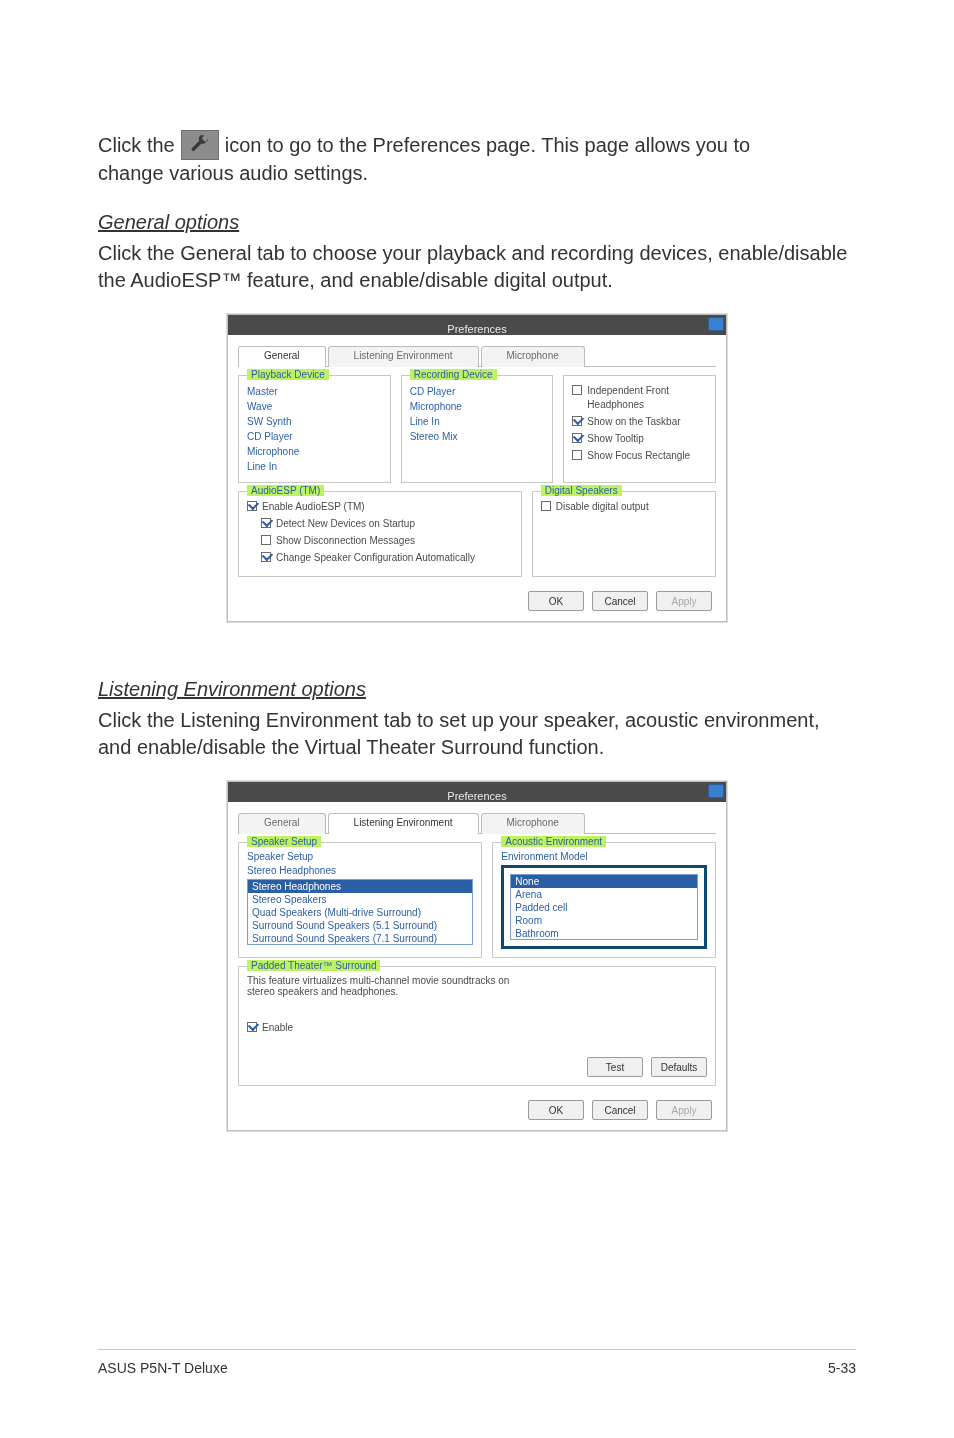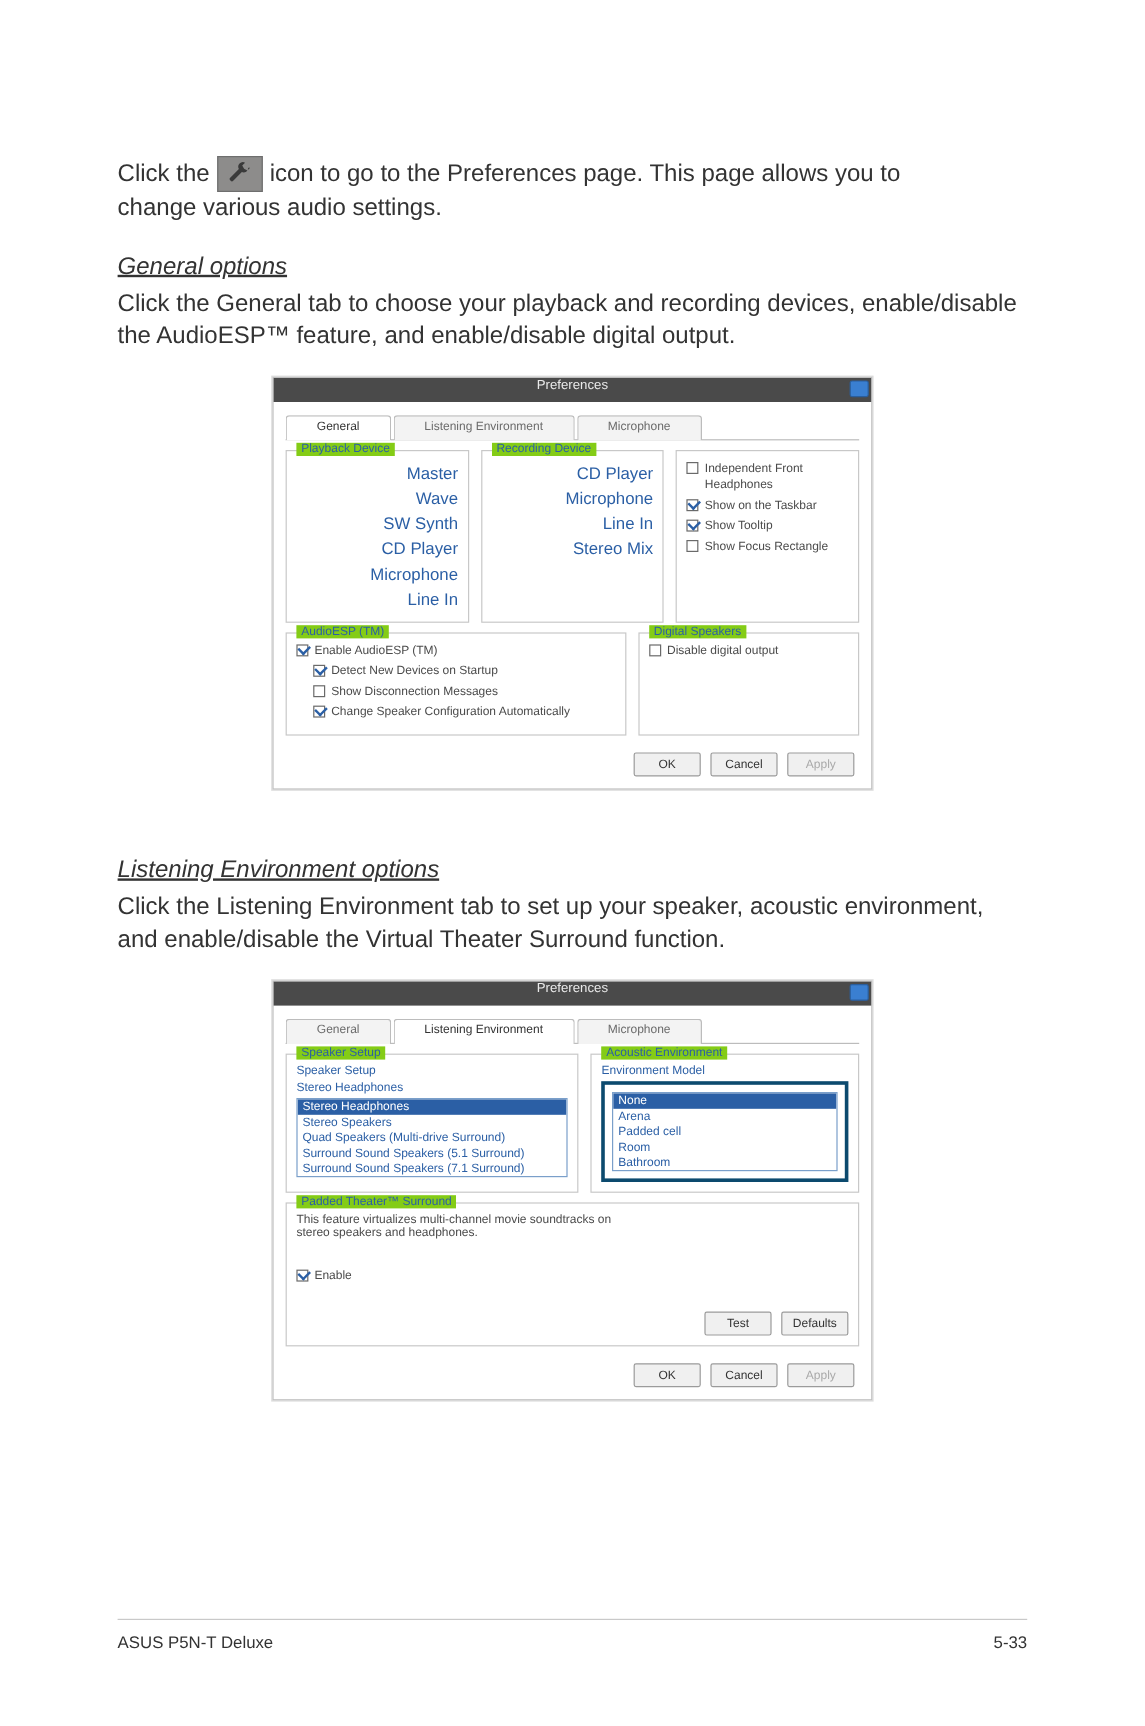--- a/index.html
+++ b/index.html
@@ -6,31 +6,31 @@
     html, body { width: 954px; height: 1438px; font-family: Arial, Helvetica, sans-serif; color: #222; background: #fff; }
     .page { position: relative; width: 954px; height: 1438px; padding: 130px 98px 0 98px; }
     .heading { font-style: italic; text-decoration: underline; font-size: 20px; color: #333; margin-bottom: 6px; }
     .body-text { font-size: 20px; line-height: 1.35; color: #333; }
     .inline-line { display: flex; align-items: center; flex-wrap: wrap; gap: 6px; }
     .wrench-icon { display: inline-flex; align-items: center; justify-content: center; width: 38px; height: 30px; background: #8d8c8b; border: 1px solid #6e6e6e; }
     .wrench-icon svg { width: 22px; height: 22px; }
     .section { margin-bottom: 24px; }
     .figure-wrap { display: flex; justify-content: center; margin: 20px 0 56px 0; }
     .pref-window { width: 500px; background: #fff; border: 1px solid #bfbfbf; box-shadow: 0 0 0 1px #dcdcdc; font-size: 10px; color: #4b4b4b; }
-    .pref-titlebar { background: #4a4a4a; color: #eaeaea; height: 20px; display: flex; align-items: flex-start; justify-content: center; position: relative; font-size: 11px; }
+    .pref-titlebar { background: #4a4a4a; color: #eaeaea; height: 20px; display: flex; align-items: flex-end; justify-content: center; position: relative; font-size: 11px; }
     .pref-titlebar .sysbtn { position: absolute; right: 2px; top: 2px; width: 16px; height: 14px; background: #3a7fd1; border: 1px solid #2a5e9d; border-radius: 2px; }
     .pref-body { padding: 10px 10px 8px 10px; }
     .tabs { display: flex; height: 22px; border-bottom: 1px solid #bcbcbc; margin-bottom: 8px; }
     .tab { padding: 3px 25px; border: 1px solid #bcbcbc; border-bottom: none; background: #f3f3f3; font-size: 10px; color: #6b6b6b; margin-right: 2px; border-radius: 3px 3px 0 0; position: relative; top: 1px; }
     .tab.active { background: #fff; color: #333; }
     .grp { border: 1px solid #c8c8c8; padding: 8px; margin-bottom: 8px; position: relative; }
-    .grp-title { position: absolute; top: -7px; left: 8px; background: #84cc16; padding: 0 4px; font-size: 10px; color: #2b5fa5; }
+    .grp-title { position: absolute; top: -7px; left: 8px; background: #bef264; padding: 0 4px; font-size: 10px; color: #2b5fa5; }
     .row-flex { display: flex; gap: 10px; }
     .col { flex: 1; }
-    .gen-list .item { color: #2b5fa5; font-size: 14px; line-height: 1.5; text-align: right; }
+    .gen-list .item { color: #2b5fa5; font-size: 10px; line-height: 1.5; }
     .chk, .rad { display: flex; align-items: flex-start; gap: 5px; font-size: 10px; color: #4b4b4b; line-height: 1.4; margin-bottom: 3px; }
     .chk .box { flex: none; width: 10px; height: 10px; border: 1px solid #6a6a6a; background: #fff; margin-top: 1px; position: relative; }
     .chk .box.checked::after { content: ""; position: absolute; left: 1px; top: -1px; width: 7px; height: 5px; border-left: 2px solid #2b5fa5; border-bottom: 2px solid #2b5fa5; transform: rotate(-45deg); }
     .btn-row { display: flex; justify-content: flex-end; gap: 8px; padding: 6px 4px 2px 4px; }
     .win-btn { min-width: 56px; height: 20px; border: 1px solid #9b9b9b; background: #f0f0f0; font-size: 10px; color: #333; border-radius: 2px; display: inline-flex; align-items: center; justify-content: center; }
     .win-btn.disabled { color: #a9a9a9; }
     .list-select { border: 1px solid #7a9fca; background: #fff; color: #2b5fa5; font-size: 10px; }
     .list-select .opt { padding: 1px 4px; }
     .list-select .opt.sel { background: #2b5fa5; color: #fff; }
     .list-select.small { height: 66px; overflow: hidden; }

